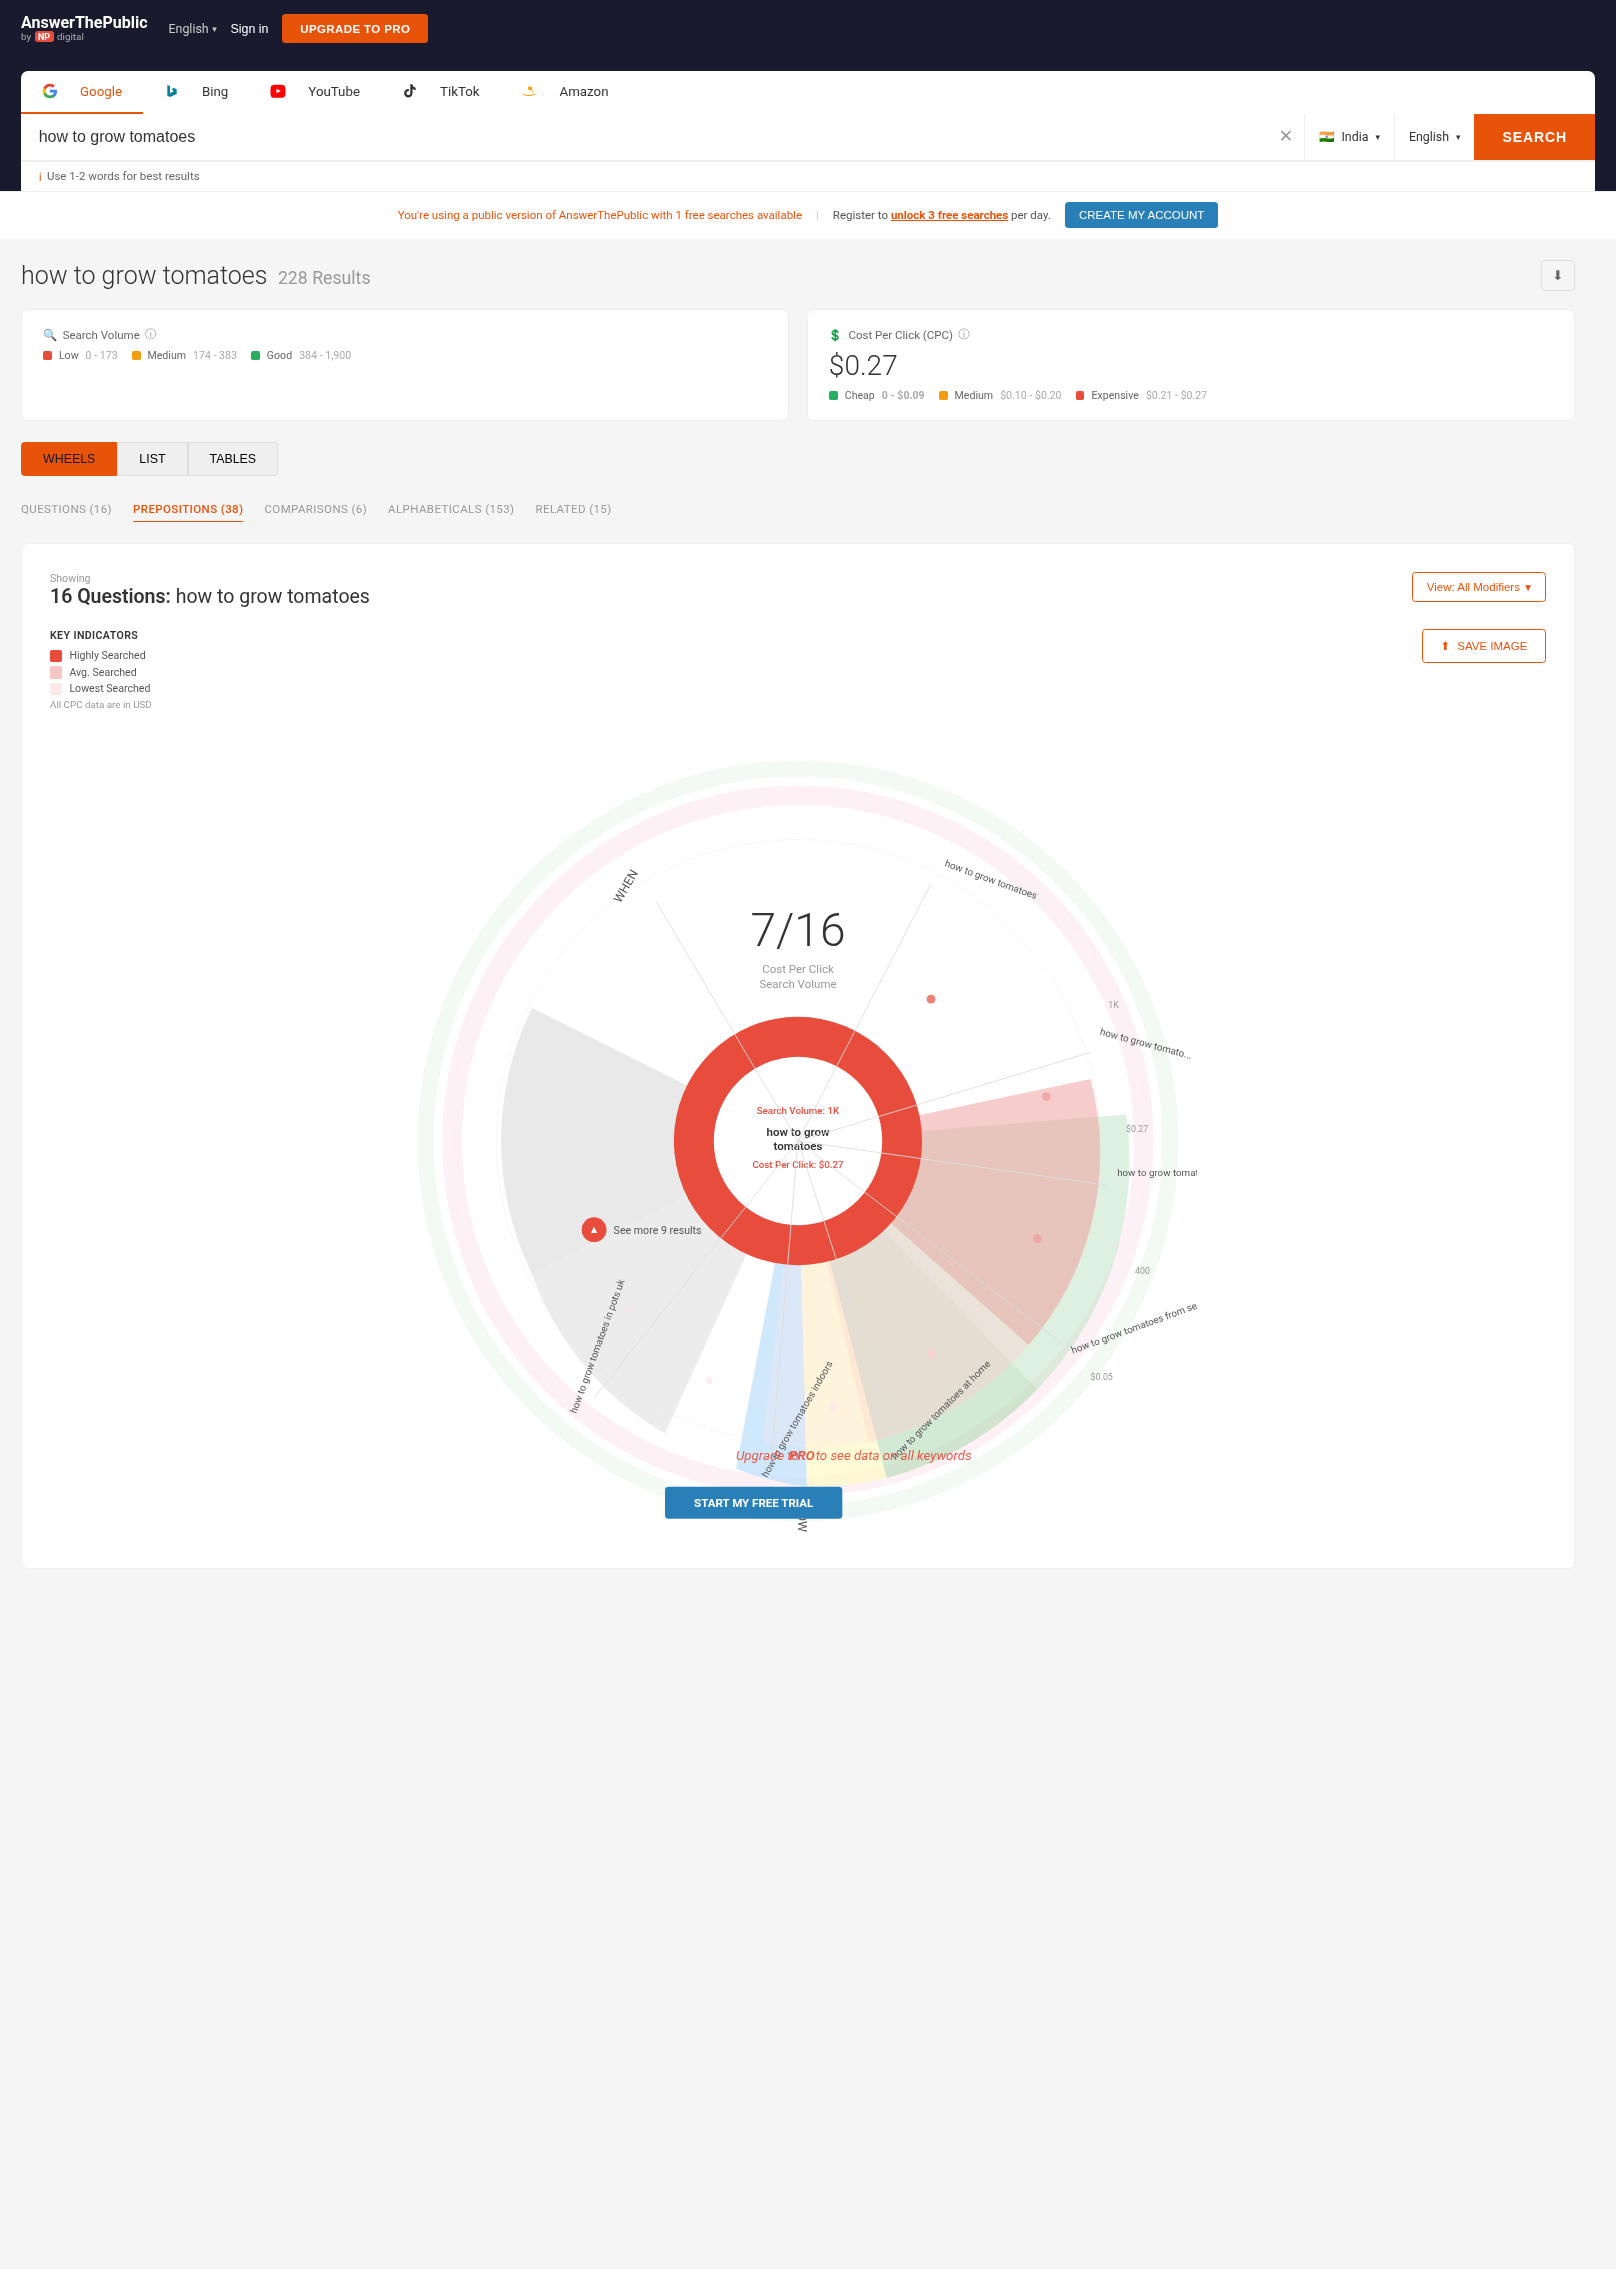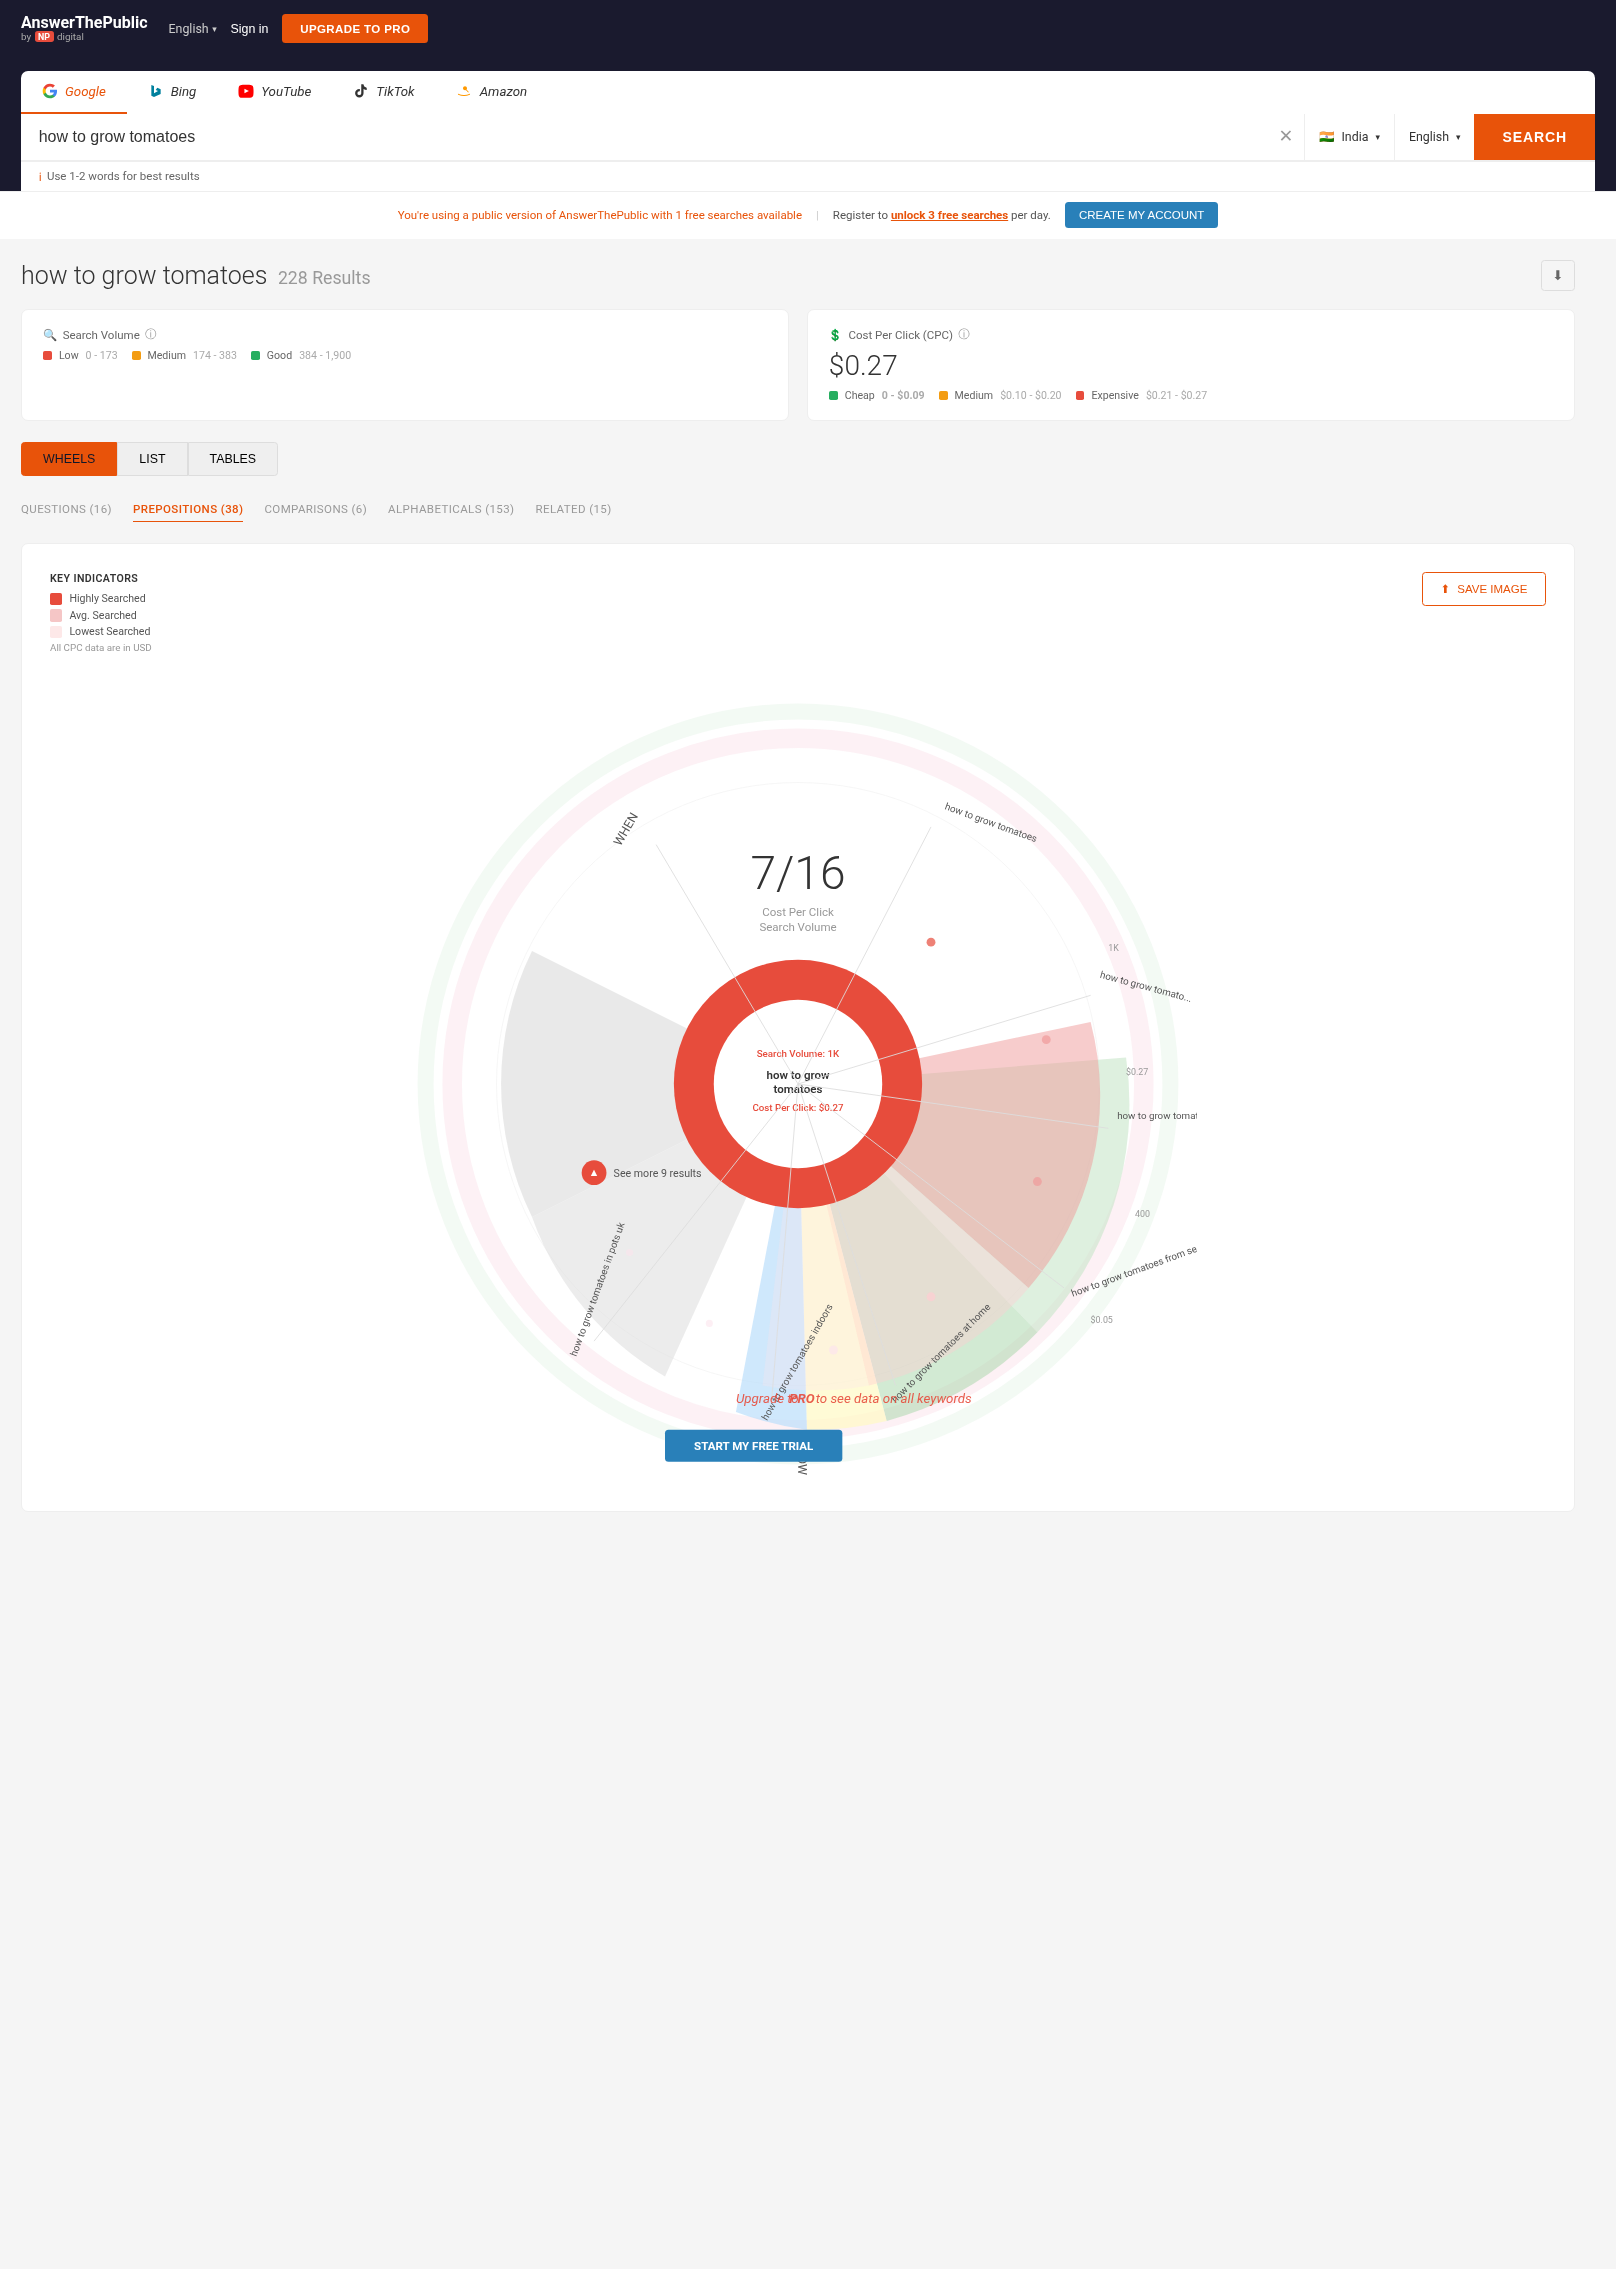--- a/index.html
+++ b/index.html
@@ -14,21 +14,21 @@
     .header-nav { display: flex; align-items: center; gap: 17.7px; flex: 1; justify-content: center; }
     .nav-item { color: #ccc; font-size: 12.4px; cursor: pointer; display: flex; align-items: center; gap: 3.5px; }
     .header-right { display: flex; align-items: center; gap: 14px; }
     .lang-select { color: #ccc; font-size: 12.4px; cursor: pointer; display: flex; align-items: center; gap: 3.5px; }
     .signin-btn { color: white; font-size: 12.4px; cursor: pointer; background: none; border: none; }
     .upgrade-btn { background: #e8530a; color: white; border: none; padding: 8.9px 17.7px; border-radius: 3.5px; font-size: 11.5px; font-weight: bold; cursor: pointer; letter-spacing: 0.4px; }
 
     
     .search-section { background: #1a1a2e; padding: 14px 21px 0; }
     .source-tabs { display: flex; gap: 0; background: white; border-radius: 7px 7px 0 0; overflow: hidden; }
-    .source-tab { display: flex; align-items: center; gap: 7px; padding: 12.4px 21px; font-size: 13.3px; cursor: pointer; color: #333; border-bottom: 2.7px solid transparent; font-style: italic; }
+    .source-tab { display: flex; align-items: center; gap: 22px; padding: 12.4px 21px; font-size: 13.3px; cursor: pointer; color: #333; border-bottom: 2.7px solid transparent; }
     .source-tab.active { border-bottom: 2.7px solid #e8530a; color: #e8530a; }
     .source-tab-icon { width: 16px; height: 16px; display: inline-flex; align-items: center; justify-content: center; }
 
     .search-bar-row { background: white; display: flex; align-items: stretch; border-bottom: 0.9px solid #eee; }
     .search-input { flex: 1; border: none; outline: none; font-size: 16px; padding: 14px 17.7px; color: #333; }
     .search-clear { background: none; border: none; cursor: pointer; padding: 0 10.6px; color: #999; font-size: 17.7px; }
     .search-country { display: flex; align-items: center; gap: 7px; padding: 0 14px; border-left: 0.9px solid #eee; cursor: pointer; font-size: 12.4px; color: #333; }
     .search-lang { display: flex; align-items: center; gap: 7px; padding: 0 14px; border-left: 0.9px solid #eee; cursor: pointer; font-size: 12.4px; color: #333; }
     .search-btn { background: #e8530a; color: white; border: none; padding: 0 28px; font-size: 14px; font-weight: bold; cursor: pointer; letter-spacing: 0.9px; }
 
@@ -269,20 +269,33 @@
 
   <div class="category-tabs">
     <span class="cat-tab">QUESTIONS (16)</span>
     <span class="cat-tab active">PREPOSITIONS (38)</span>
     <span class="cat-tab">COMPARISONS (6)</span>
     <span class="cat-tab">ALPHABETICALS (153)</span>
     <span class="cat-tab">RELATED (15)</span>
   </div>
 
   <div class="wheel-section">
+    <div class="wheel-header">
+      <div>
+        <div class="showing-text">Showing</div>
+        <div class="showing-title">
+          <strong>16 Questions:</strong>
+          <span>how to grow tomatoes</span>
+        </div>
+      </div>
+      <button class="view-modifiers-btn">
+        <span>View: All Modifiers</span>
+        <span>▾</span>
+      </button>
+    </div>
 
     <div style="display:flex;justify-content:space-between;align-items:flex-start;margin-bottom:17.7px;">
       <div class="key-indicators">
         <div class="ki-title">KEY INDICATORS</div>
         <div class="ki-item">
           <div class="ki-swatch" style="background:#e74c3c;"></div>
           <span>Highly Searched</span>
         </div>
         <div class="ki-item">
           <div class="ki-swatch" style="background:#f5c6c6;"></div>

